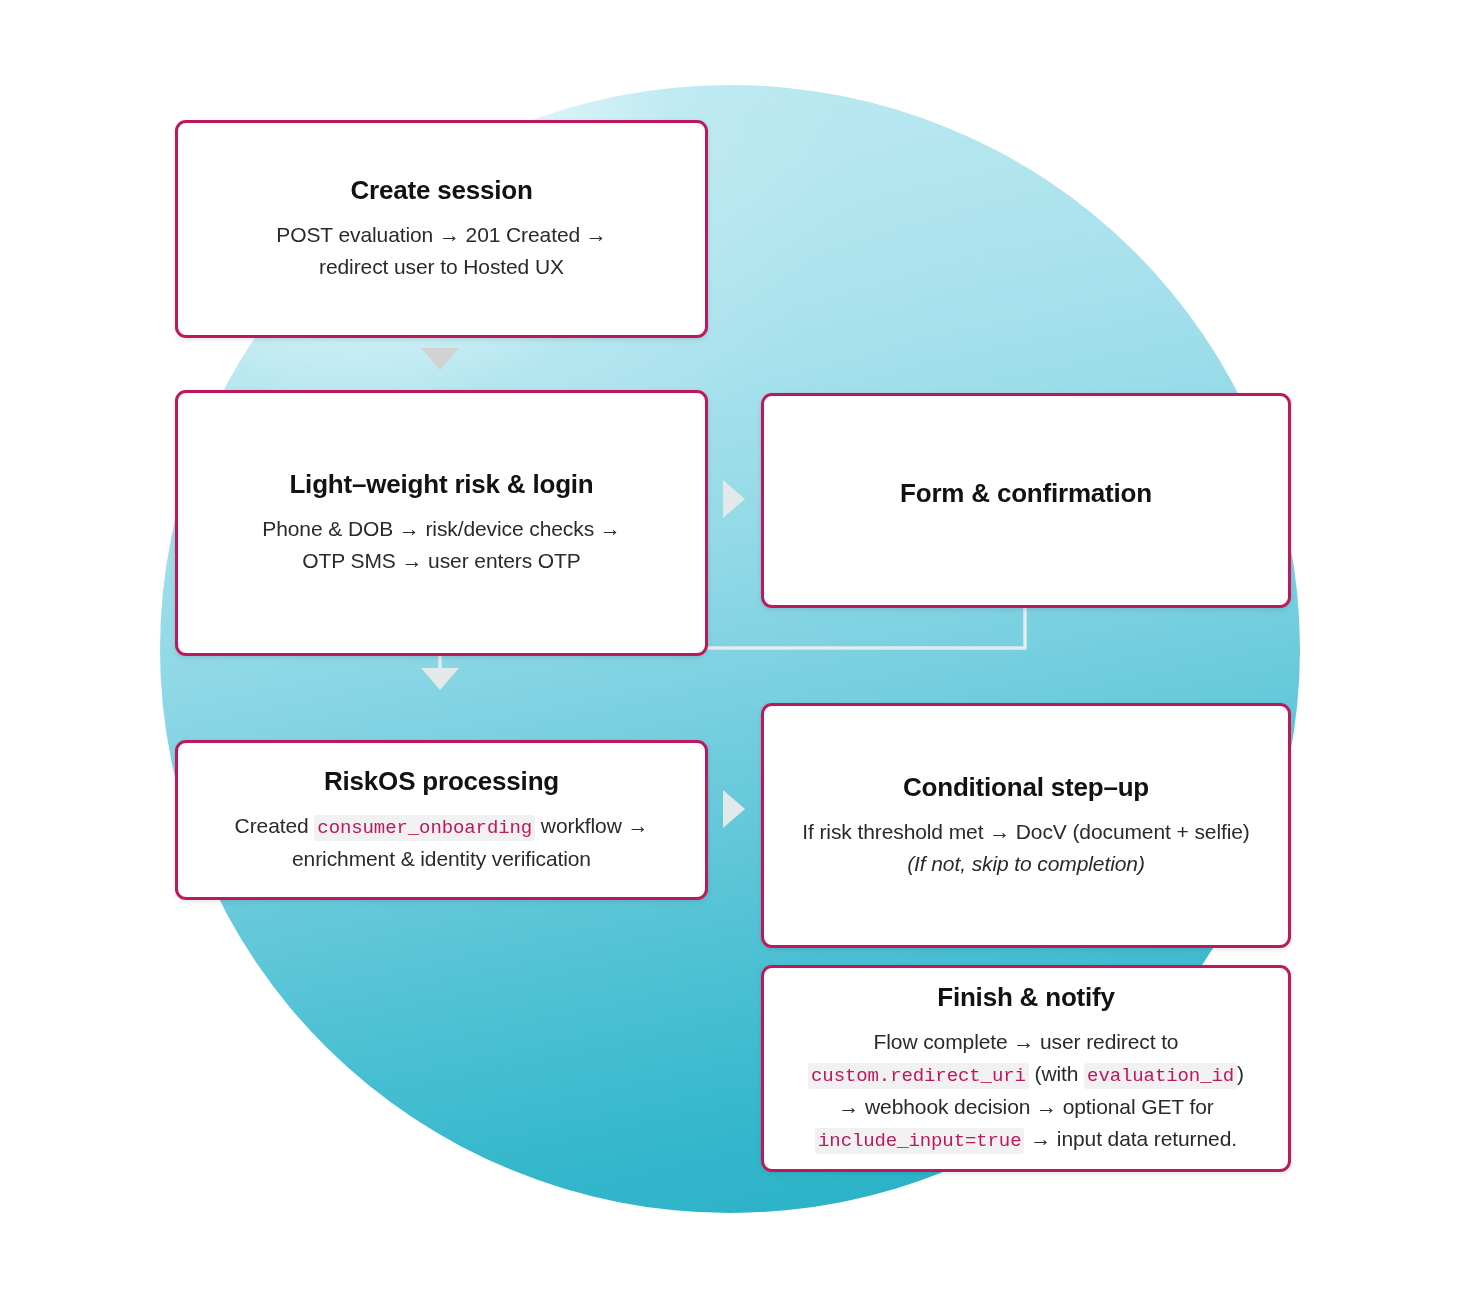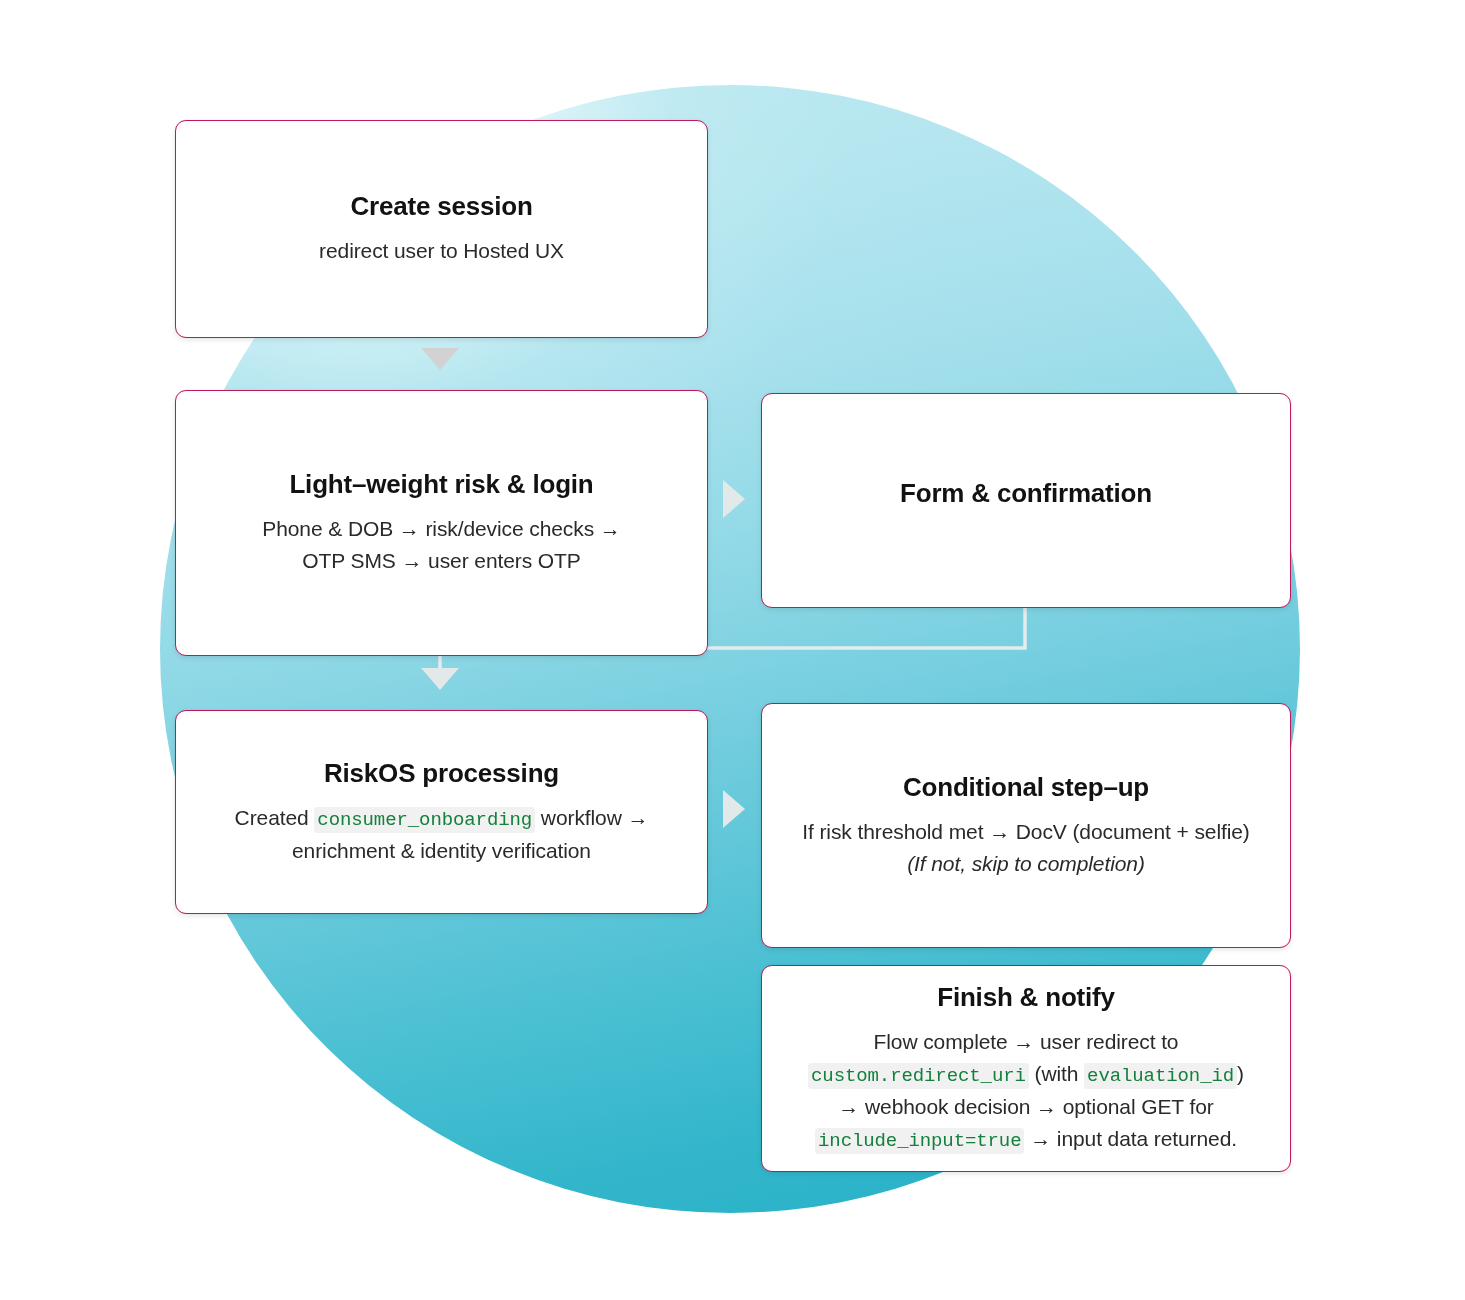--- a/index.html
+++ b/index.html
@@ -55,21 +55,21 @@
     position: absolute;
     left: 0; top: 0;
     width: 1465px; height: 1300px;
     pointer-events: none;
   }
 
   
   .card {
     position: absolute;
     background: #ffffff;
-    border: 1px solid #be185d;
+    border: 3px solid #be185d;
     border-radius: 11px;
     box-shadow: 0 2px 5px rgba(60,70,80,0.13), 0 0 1px rgba(60,70,80,0.10);
     box-sizing: border-box;
     display: flex;
     flex-direction: column;
     align-items: center;
     justify-content: center;
     text-align: center;
     padding: 10px 28px;
   }
@@ -90,29 +90,29 @@
     max-width: 100%;
   }
   .card-body .ital { font-style: italic; }
   .card-body code,
   .card-body .code {
     font-family: "Liberation Mono", "DejaVu Sans Mono", monospace;
     font-size: 19px;
     background: #f1f1f1;
     border-radius: 3px;
     padding: 2px 3px;
-    color: #15803d;
+    color: #be185d;
     white-space: nowrap;
   }
 
   
   #card-create-session   { left: 175px;  top: 120px;  width: 533px;  height: 218px; }
   #card-risk-login       { left: 175px;  top: 390px;  width: 533px;  height: 266px; }
   #card-form-confirm     { left: 761px;  top: 393px;  width: 530px;  height: 215px; text-align: right; }
-  #card-riskos           { left: 175px;  top: 710px;  width: 533px;  height: 204px; }
+  #card-riskos           { left: 175px;  top: 740px;  width: 533px;  height: 160px; }
   #card-stepup           { left: 761px;  top: 703px;  width: 530px;  height: 245px; }
   #card-finish           { left: 761px;  top: 965px;  width: 530px;  height: 207px; }
 
   
   .tri {
     position: absolute;
     width: 0; height: 0;
   }
   .tri-down {
     border-left: 19px solid transparent;
@@ -145,20 +145,21 @@
 
   <div class="tri tri-down" id="arrow-1"></div>
   <div class="tri tri-right" id="arrow-2"></div>
   <div class="tri tri-down" id="arrow-3"></div>
   <div class="tri tri-right" id="arrow-4"></div>
   <div class="tri tri-down" id="arrow-5"></div>
 
   <div class="card" id="card-create-session">
     <div class="card-title">Create session</div>
     <div class="card-body">
+      <div>POST evaluation → 201 Created →</div>
       <div>redirect user to Hosted UX</div>
     </div>
   </div>
 
   <div class="card" id="card-risk-login">
     <div class="card-title">Light–weight risk &amp; login</div>
     <div class="card-body">
       <div>Phone &amp; DOB → risk/device checks →</div>
       <div>OTP SMS → user enters OTP</div>
     </div>

